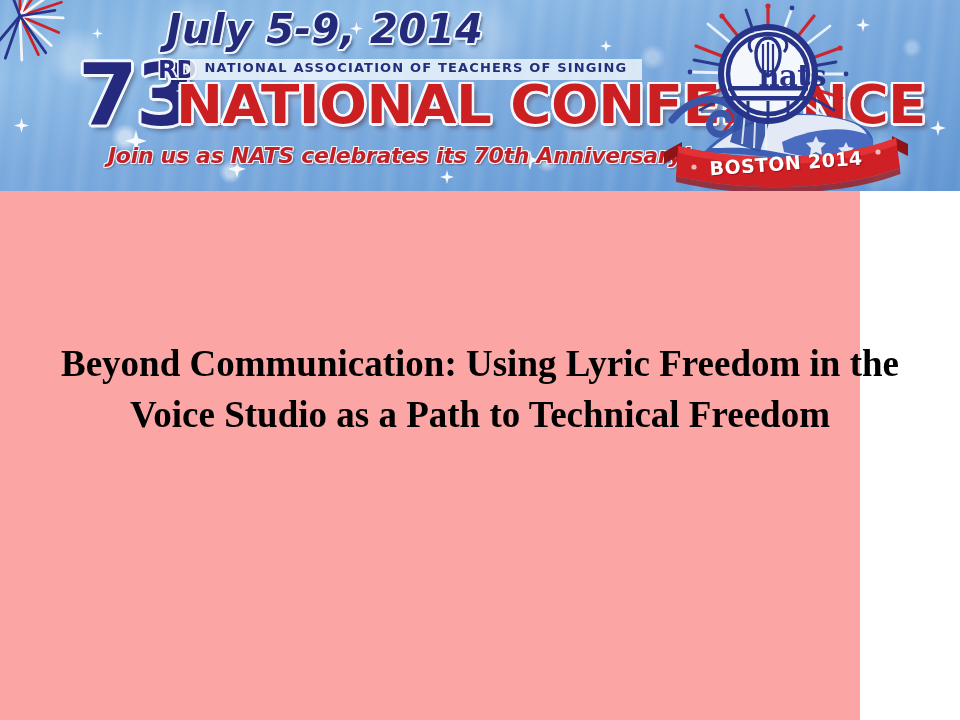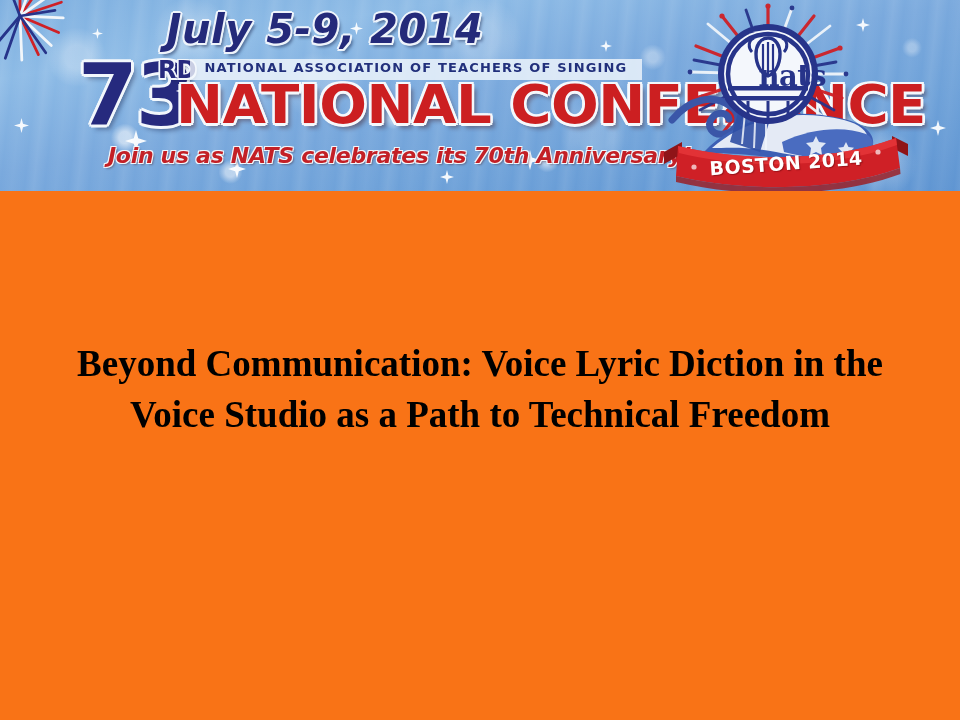--- a/index.html
+++ b/index.html
@@ -9,23 +9,23 @@
   }
   body {
     width: 960px;
     height: 720px;
     overflow: hidden;
     font-family: "Liberation Serif", serif;
   }
 
   .slide {
     position: relative;
-    width: 960px;
+    width: 860px;
     height: 720px;
-    background: #f97316;
+    background: #fca5a5;
   }
 
   
   .banner {
     position: absolute;
     left: 0;
     top: 0;
     width: 960px;
     height: 191px;
     overflow: hidden;
@@ -418,15 +418,15 @@
               <circle cx="214" cy="150" r="2.6"></circle>
           </g>
         </g>
       </svg>
 
       <div class="nats-word">nats</div>
       <div class="ribbon-text">BOSTON 2014</div>
     </div>
   </div>
 
-  <div class="title">Beyond Communication: Voice Lyric Diction in the Voice Studio as a Path to Technical Freedom</div>
+  <div class="title">Beyond Communication: Using Lyric Freedom in the Voice Studio as a Path to Technical Freedom</div>
 
 </div>
 
 </body></html>

